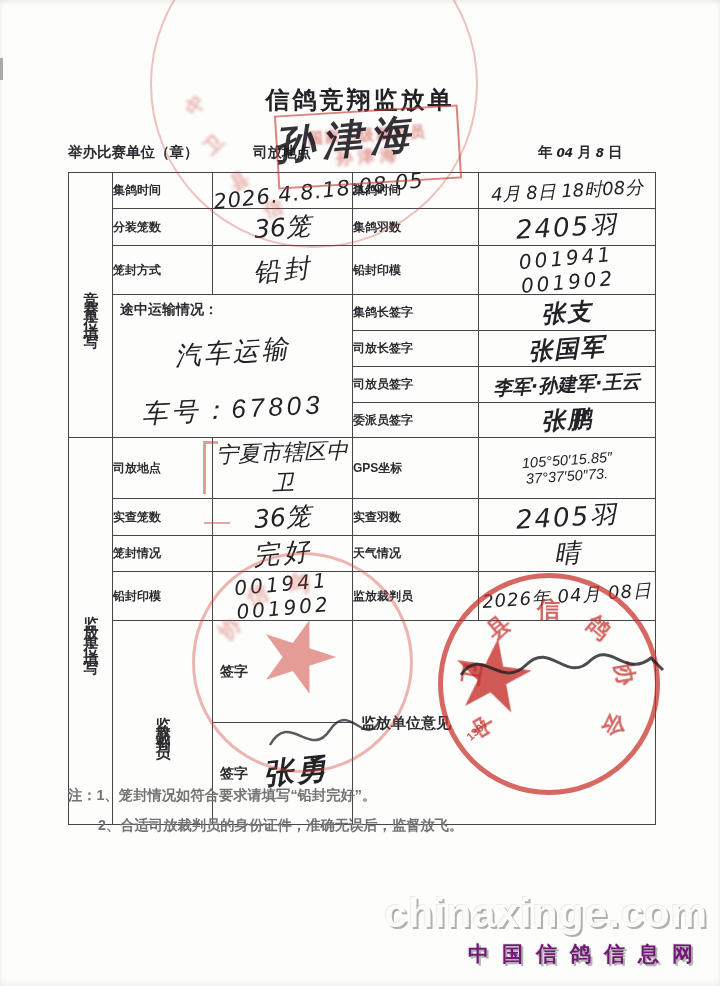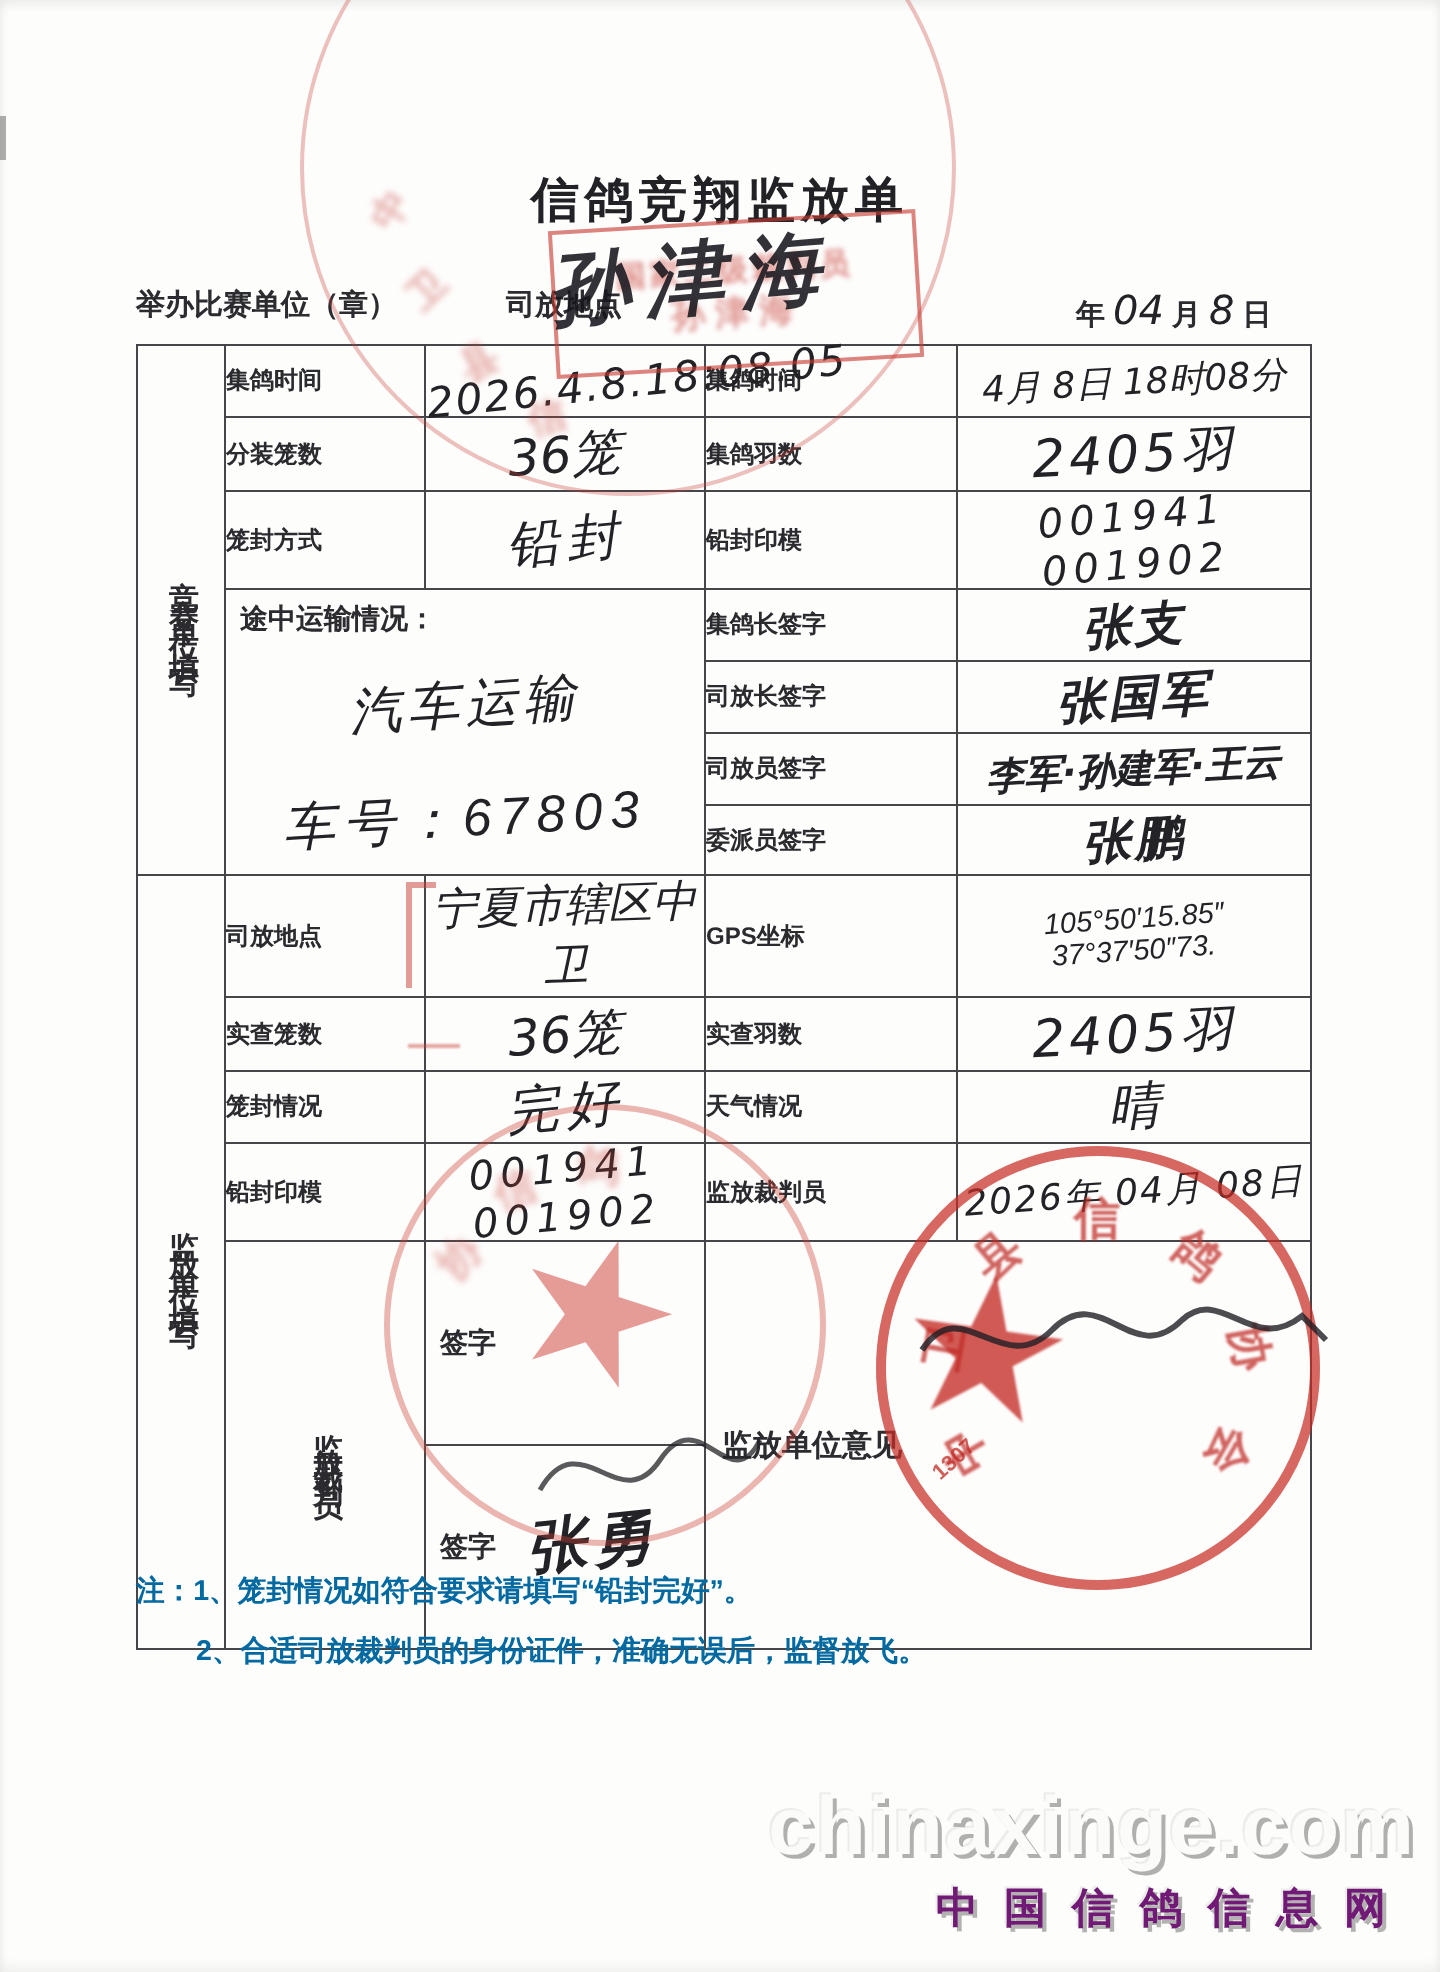--- a/index.html
+++ b/index.html
@@ -42,24 +42,24 @@
   .hw-mold{font-size:20px;transform:rotate(-5deg);letter-spacing:3px;word-spacing:14px;}
   .hw-trans{display:block;text-align:center;font-size:26px;font-style:italic;color:#232327;transform:rotate(-4deg);letter-spacing:3px;margin-top:16px;}
   .hw-trans2{display:block;text-align:center;font-size:26px;font-style:italic;color:#232327;transform:rotate(-3deg);letter-spacing:4px;margin-top:22px;}
   .hw-sig{font-size:24px;transform:rotate(-4deg);letter-spacing:2px;font-weight:600;}
   .hw-sig-sm{font-size:19px;transform:rotate(-3deg);letter-spacing:0;font-weight:600;}
   .hw-place{font-size:22px;transform:rotate(-2deg);letter-spacing:0;}
   .hw-gps{display:block;font-size:14.5px;font-style:italic;color:#232327;transform:rotate(-4deg);line-height:16px;text-align:center;}
   .hw-weather{font-size:26px;transform:rotate(-4deg);}
   .hw-date2{font-size:18px;transform:rotate(-4deg);letter-spacing:1px;}
   .hw-judge-sig{font-size:30px;transform:rotate(-6deg);letter-spacing:3px;font-weight:600;margin-left:10px;}
-  .hw-small-date{font-size:20px;font-style:italic;font-weight:400;}
-
-  
-  .notes{position:absolute;left:68px;top:786px;font-size:14.3px;font-weight:600;color:#0369a1;}
+  .hw-small-date{font-size:12px;font-style:italic;font-weight:700;}
+
+  
+  .notes{position:absolute;left:68px;top:786px;font-size:14.3px;font-weight:600;color:#737373;}
   .notes div{margin-bottom:11px;}
   .notes .ind{margin-left:30px;}
 
   
   .wm{position:absolute;right:12px;top:890px;text-align:right;}
   .wm .l1{font-size:41px;font-weight:700;color:#fbfbfa;letter-spacing:1px;
           text-shadow:2px 2px 0 #b0b0ae,-1px -1px 0 #ececea;}
   .wm .l2{font-size:21px;font-weight:700;color:#701a75;letter-spacing:13px;margin-top:3px;padding-right:2px;
           text-shadow:2px 2px 0 #b2b2b0,-1px -1px 0 #ececea;}
 

